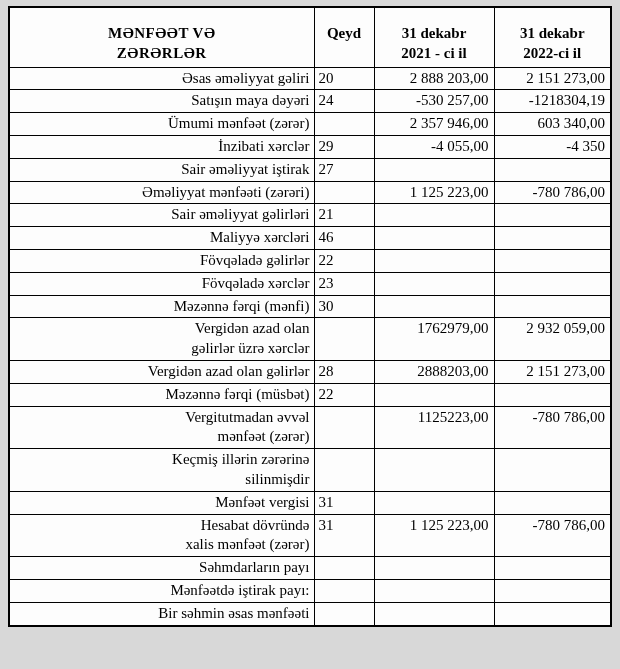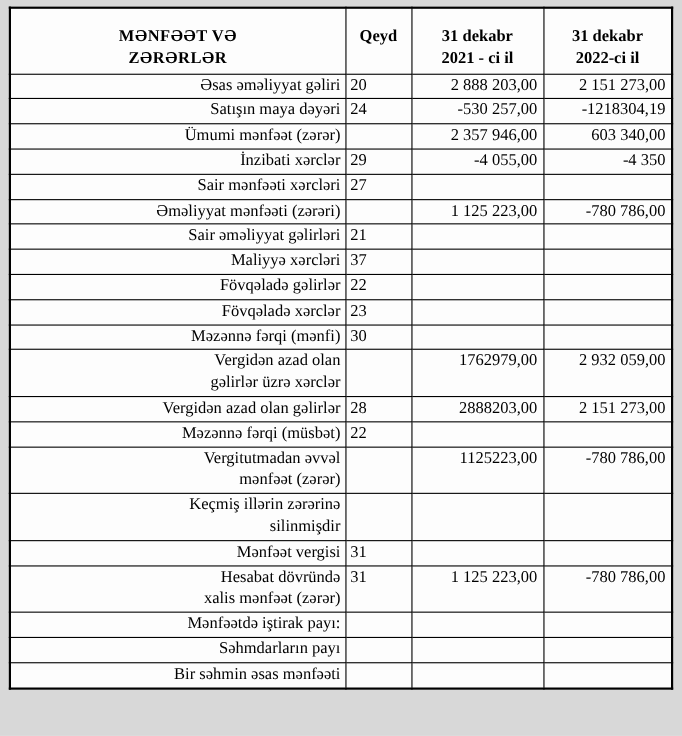--- a/index.html
+++ b/index.html
@@ -83,40 +83,40 @@
         <td class="num">2 357 946,00</td>
         <td class="num">603 340,00</td>
       </tr>
       <tr>
         <td class="lab">İnzibati xərclər</td>
         <td class="note">29</td>
         <td class="num">-4 055,00</td>
         <td class="num">-4 350</td>
       </tr>
       <tr>
-        <td class="lab">Sair mənfəəti xərcləri</td>
+        <td class="lab">Sair əməliyyat iştirak</td>
         <td class="note">27</td>
         <td class="num"></td>
         <td class="num"></td>
       </tr>
       <tr class="b">
         <td class="lab">Əməliyyat mənfəəti (zərəri)</td>
         <td class="note"></td>
         <td class="num">1 125 223,00</td>
         <td class="num">-780 786,00</td>
       </tr>
       <tr>
         <td class="lab">Sair əməliyyat gəlirləri</td>
         <td class="note">21</td>
         <td class="num"></td>
         <td class="num"></td>
       </tr>
       <tr>
         <td class="lab">Maliyyə xərcləri</td>
-        <td class="note">37</td>
+        <td class="note">46</td>
         <td class="num"></td>
         <td class="num"></td>
       </tr>
       <tr>
         <td class="lab">Fövqəladə gəlirlər</td>
         <td class="note">22</td>
         <td class="num"></td>
         <td class="num"></td>
       </tr>
       <tr>
@@ -171,27 +171,27 @@
         <td class="num"></td>
       </tr>
       <tr class="b">
         <td class="lab">Hesabat dövründə
 xalis mənfəət (zərər)</td>
         <td class="note">31</td>
         <td class="num">1 125 223,00</td>
         <td class="num">-780 786,00</td>
       </tr>
       <tr class="b">
+        <td class="lab">Səhmdarların payı</td>
+        <td class="note"></td>
+        <td class="num"></td>
+        <td class="num"></td>
+      </tr>
+      <tr class="b">
         <td class="lab">Mənfəətdə iştirak payı:</td>
-        <td class="note"></td>
-        <td class="num"></td>
-        <td class="num"></td>
-      </tr>
-      <tr class="b">
-        <td class="lab">Səhmdarların payı</td>
         <td class="note"></td>
         <td class="num"></td>
         <td class="num"></td>
       </tr>
       <tr class="b">
         <td class="lab">Bir səhmin əsas mənfəəti</td>
         <td class="note"></td>
         <td class="num"></td>
         <td class="num"></td>
       </tr>

